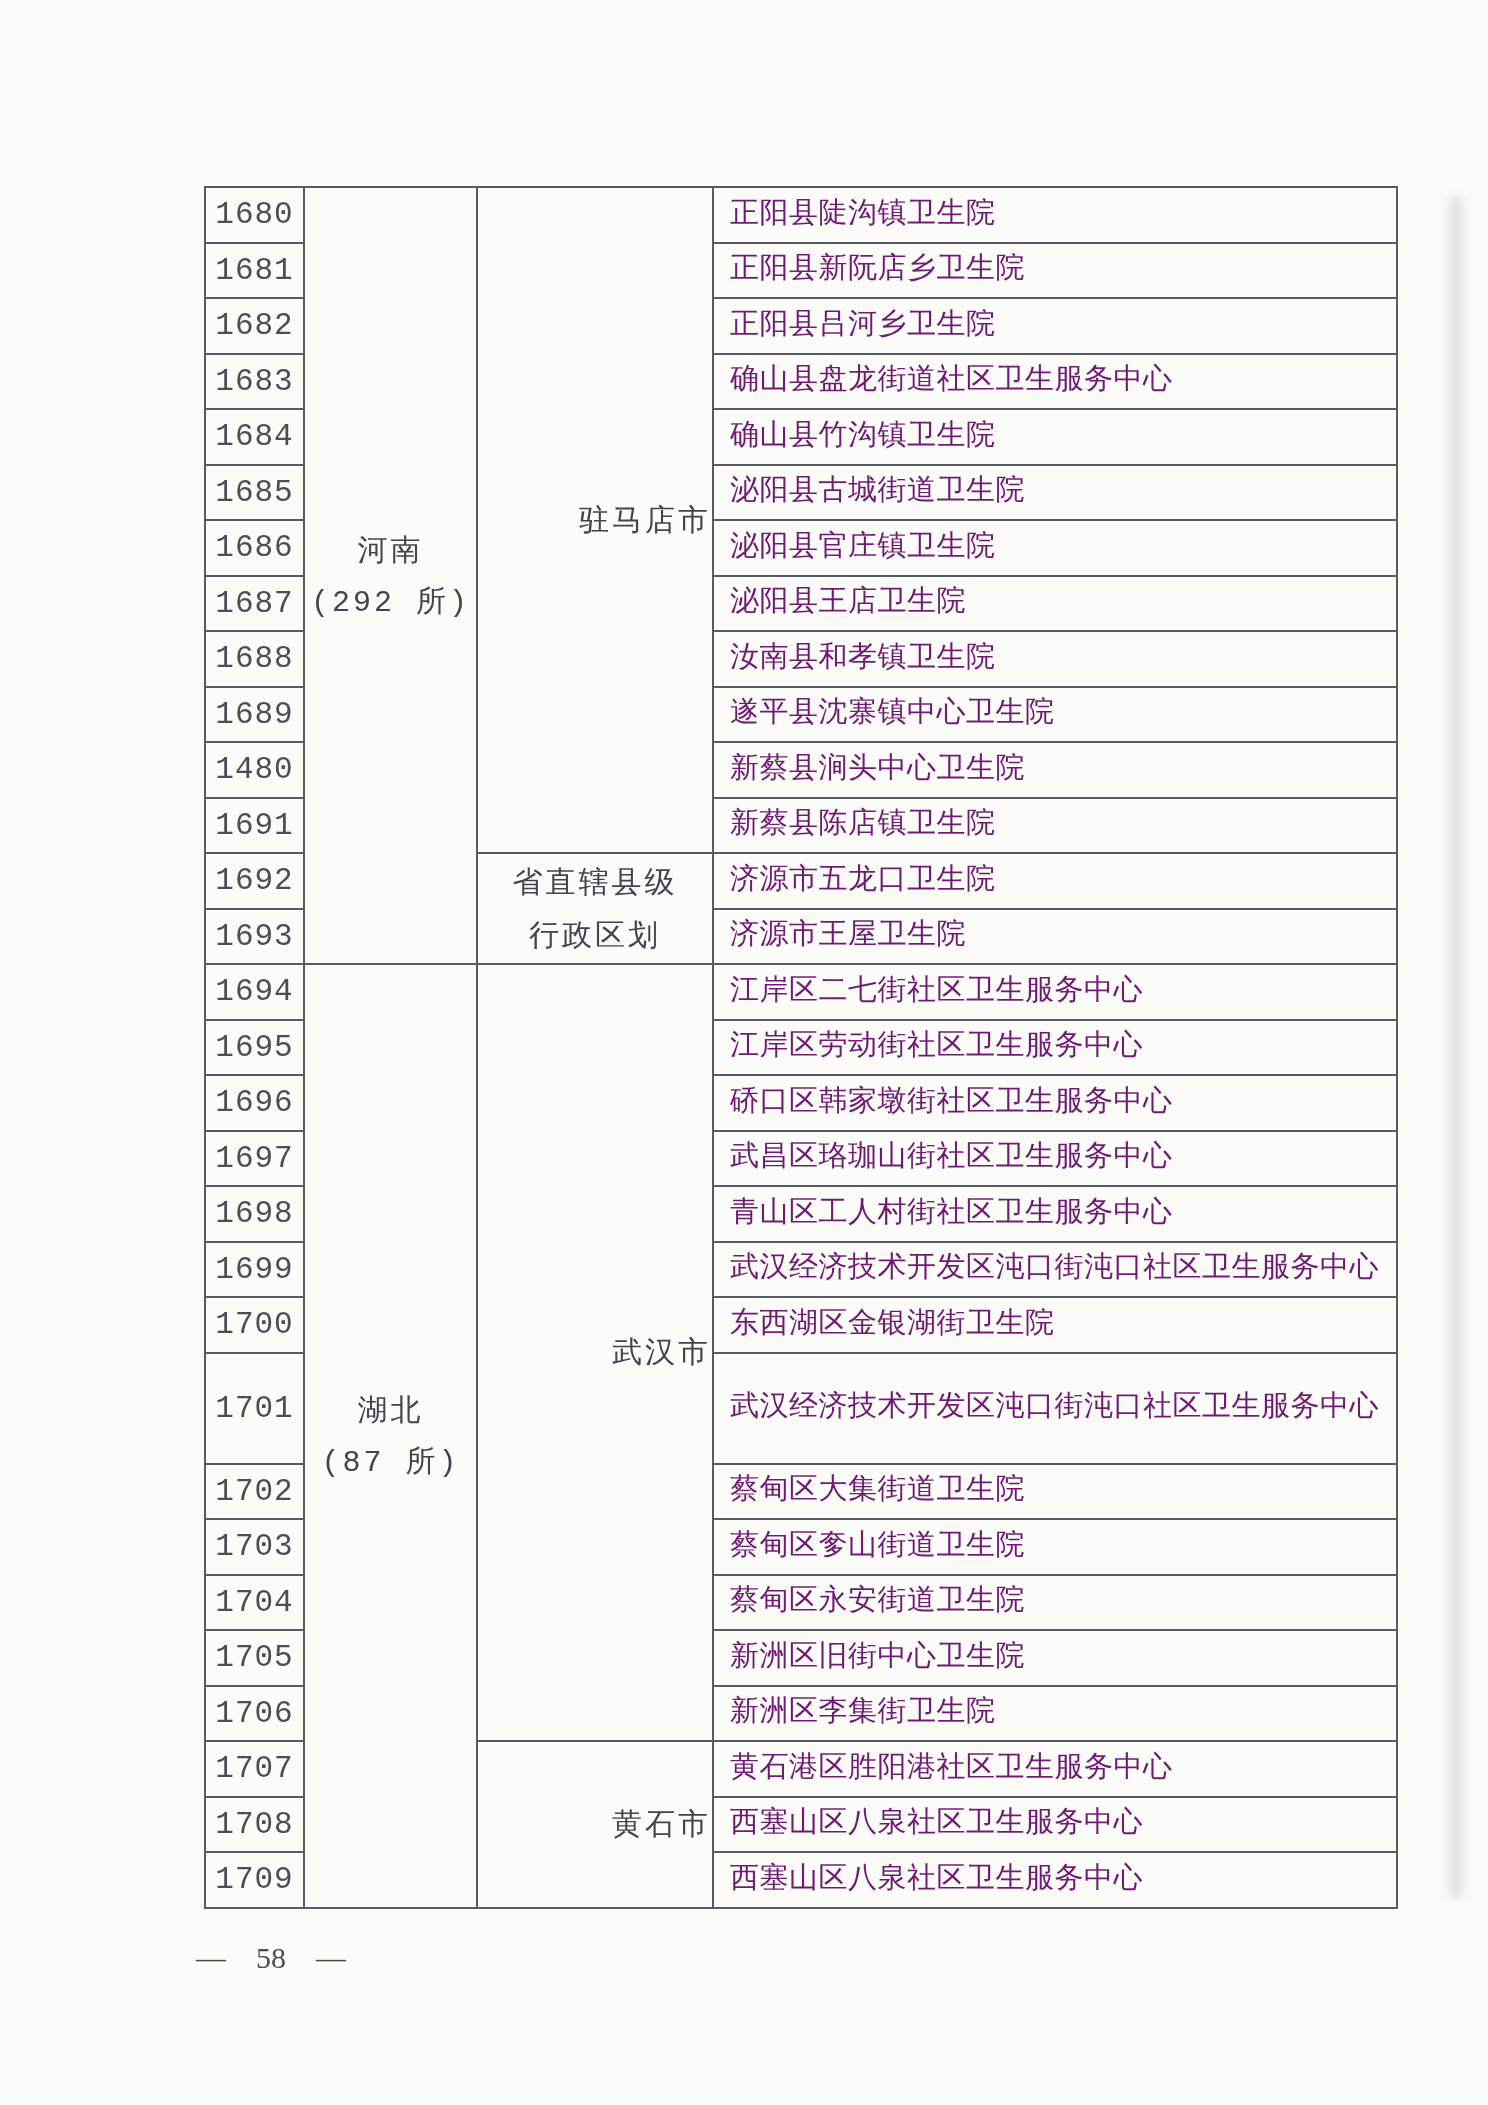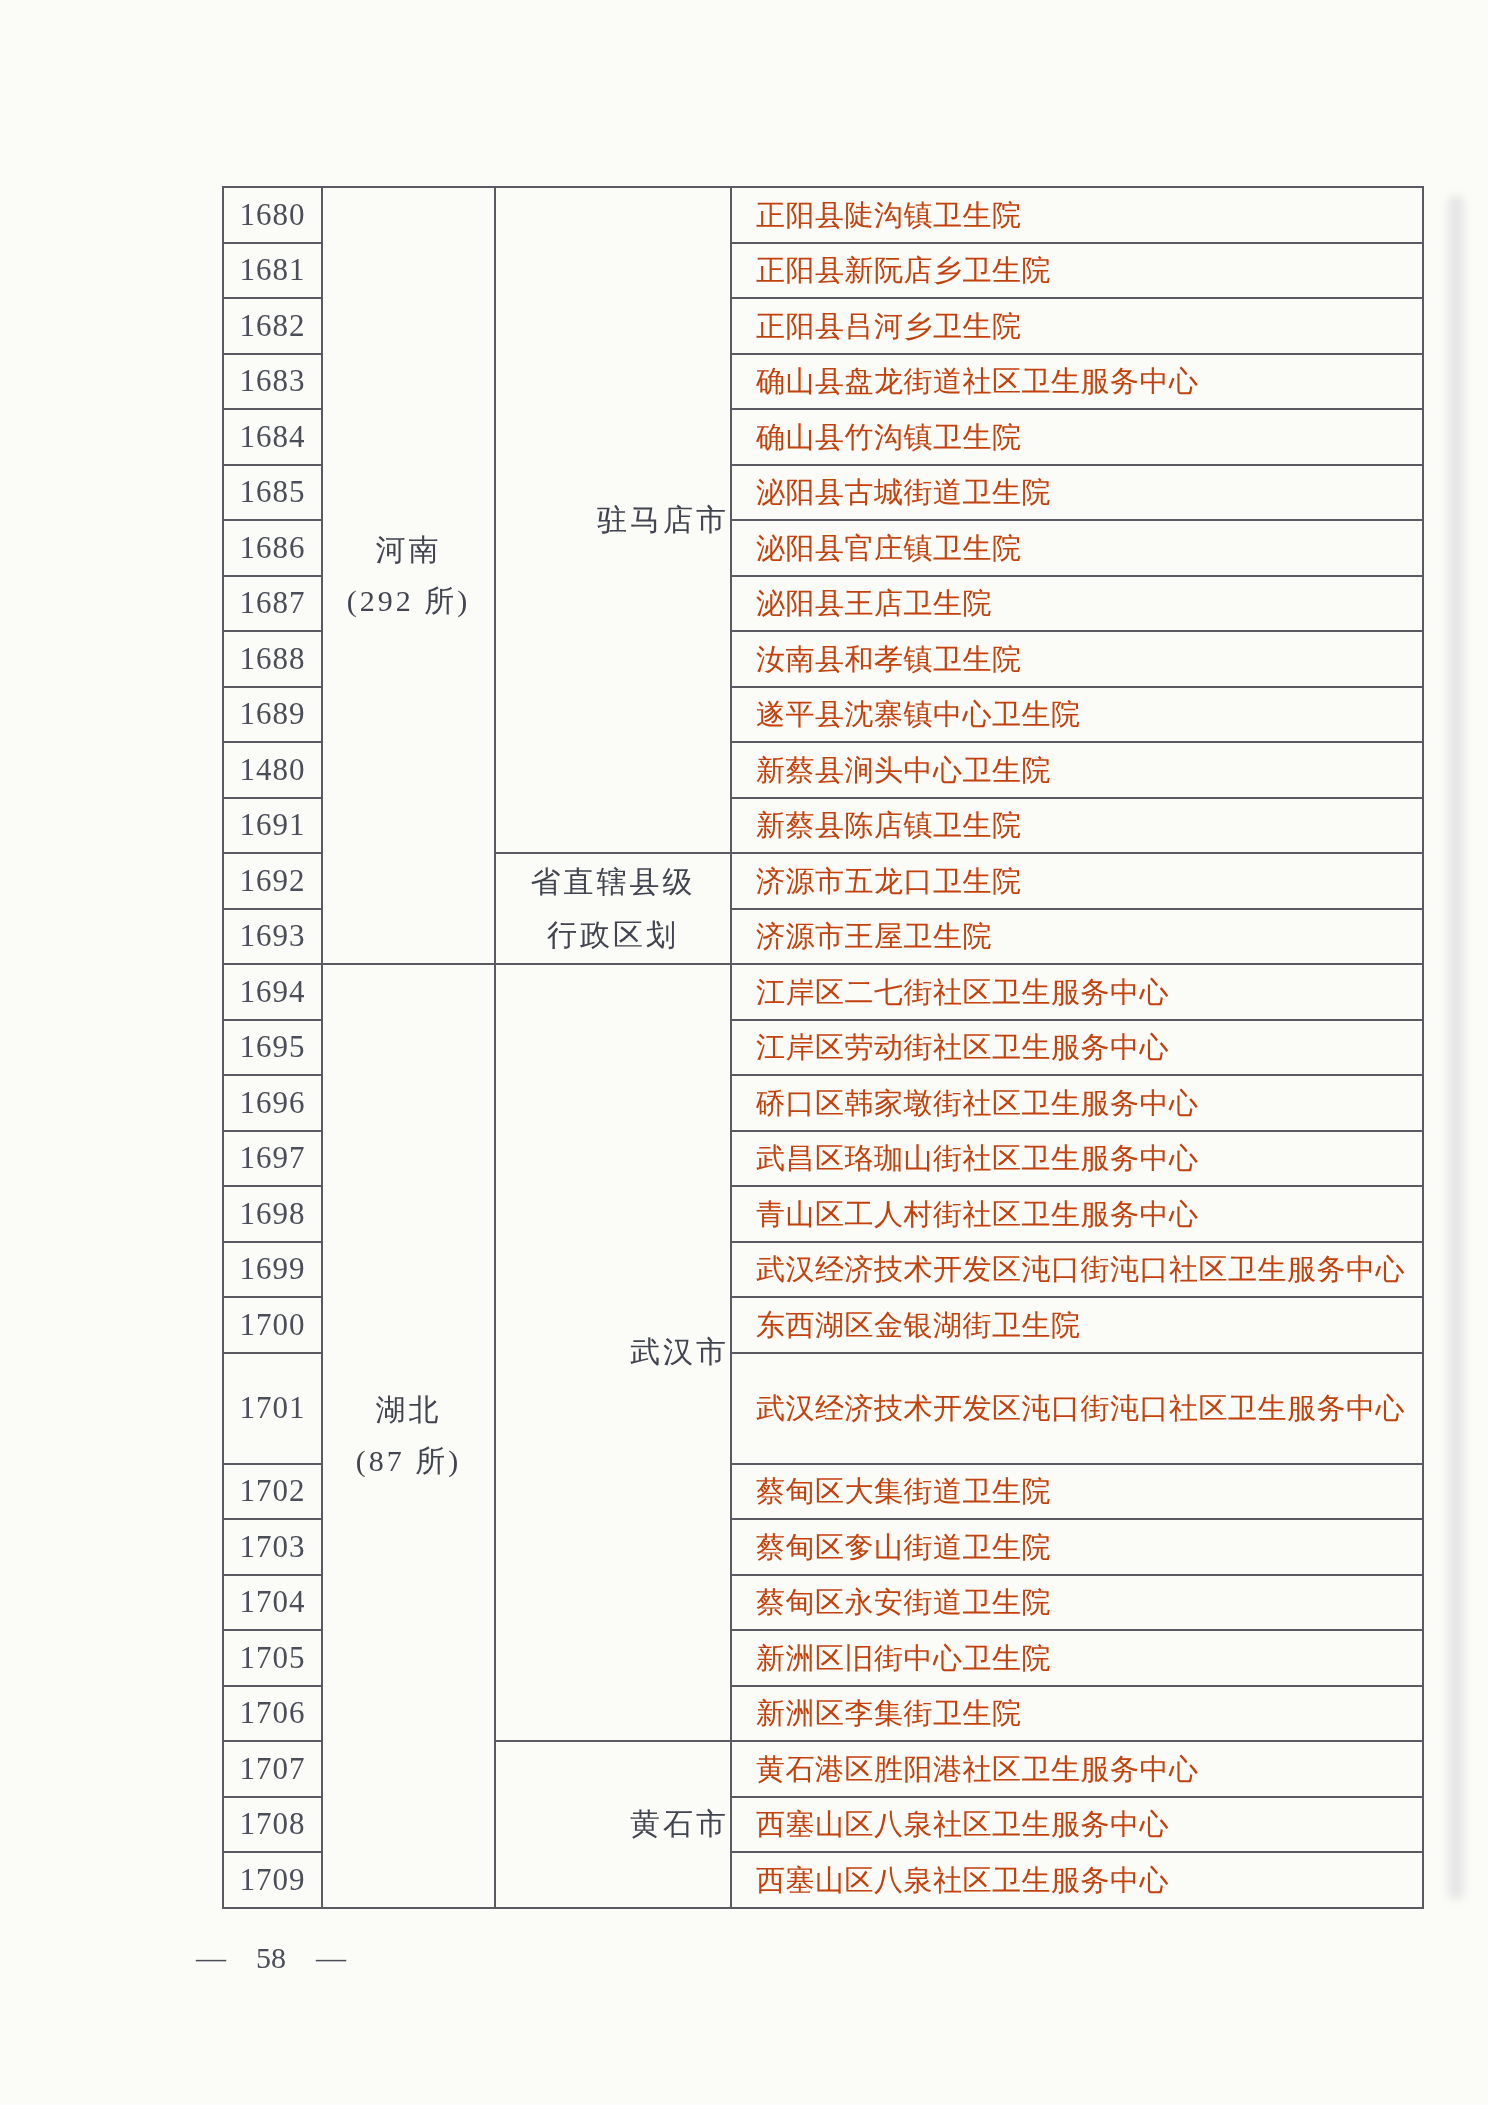--- a/index.html
+++ b/index.html
@@ -11,44 +11,45 @@
     color:#42454f;
     overflow:hidden;
   }
   .scan-smudge{
     position:absolute;left:1448px;top:195px;width:16px;height:1705px;
     background:rgba(150,152,158,0.20);
     filter:blur(4px);
     border-radius:8px;
   }
   table.inst-table{
-    position:absolute;left:222px;top:186px;
+    position:absolute;left:204px;top:186px;
     border-collapse:collapse;table-layout:fixed;
     width:1151px;
+    font-family:Liberation Mono, monospace;
   }
   .inst-table td{
     border:2px solid #5a5b62;
     vertical-align:middle;
     overflow:hidden;
   }
   .inst-table tr{height:55.5px;}
   .inst-table tr.tall{height:111px;}
   td.c-num{
     width:95px;text-align:center;
     font-size:31px;letter-spacing:1px;color:#4b4e59;
   }
   td.c-prov{width:169px;text-align:center;}
   td.c-city{width:232px;text-align:right;}
   td.c-inst{
     width:655px;
     font-size:29px;letter-spacing:0.5px;
     line-height:52px;
-    padding:0 11px 0 24px;
+    padding:0 11px 0 16px;
     word-break:break-all;
-    color:#c2410c;
+    color:#701a75;
   }
   .vstack{
     display:flex;flex-direction:column;align-items:center;gap:10px;
     font-size:30px;letter-spacing:3px;color:#42454f;
   }
   .citylabel{font-size:30px;letter-spacing:3px;color:#42454f;}
   .footer{
     position:absolute;left:196px;top:1941px;
     display:flex;align-items:center;gap:30px;
     font-size:30px;color:#4a4d57;

